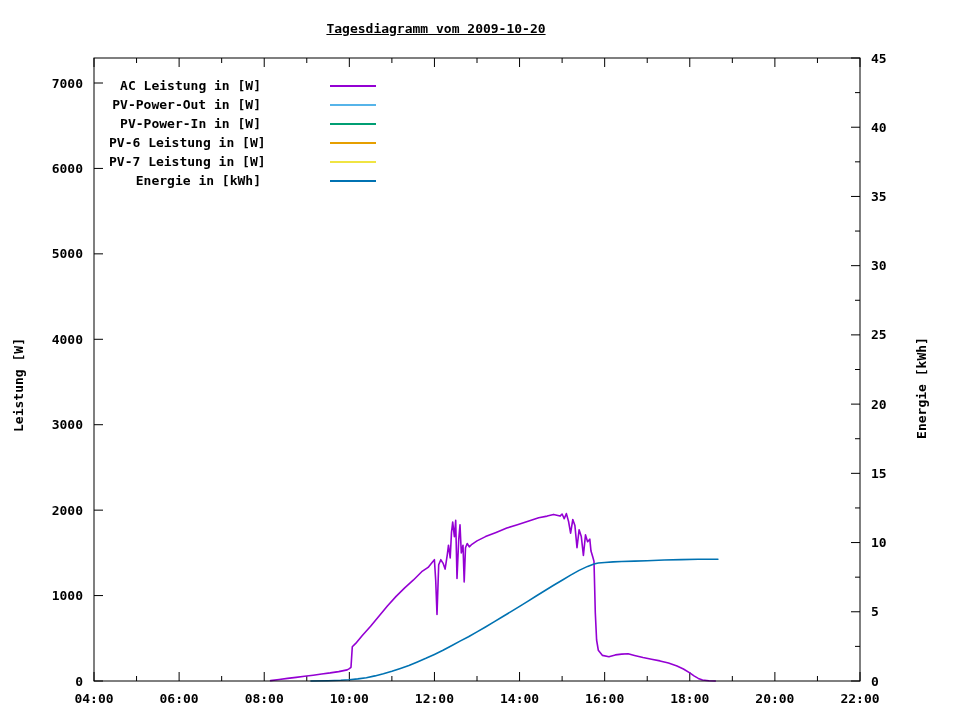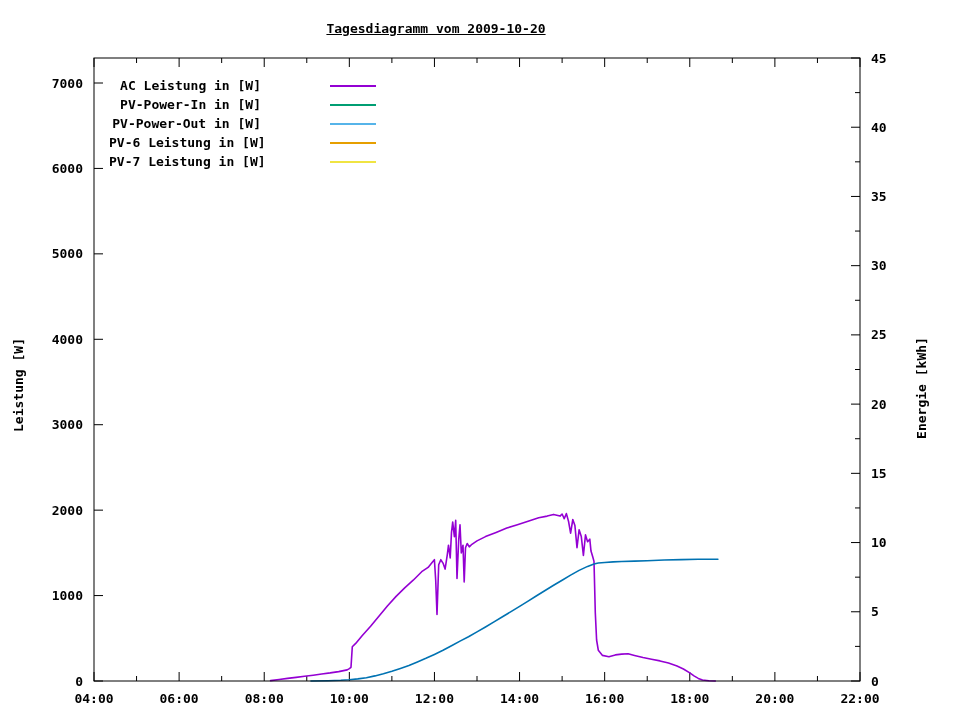--- a/index.html
+++ b/index.html
@@ -130,29 +130,33 @@
     </svg>
   <div class="chart-title">Tagesdiagramm vom 2009-10-20</div>
   <div class="ylabel-left">Leistung [W]</div>
   <div class="ylabel-right">Energie [kWh]</div>
   <div class="legend">
       <div class="legend-row">
         <span class="legend-label">AC Leistung in [W]</span>
         <span class="legend-line" style="background: rgb(148, 0, 211);"></span>
       </div>
       <div class="legend-row">
+        <span class="legend-label">PV-Power-Out in [W]</span>
+        <span class="legend-line" style="background: rgb(86, 180, 233);"></span>
+      </div>
+      <div class="legend-row">
         <span class="legend-label">PV-Power-In in [W]</span>
         <span class="legend-line" style="background: rgb(0, 158, 115);"></span>
-      </div>
-      <div class="legend-row">
-        <span class="legend-label">PV-Power-Out in [W]</span>
-        <span class="legend-line" style="background: rgb(86, 180, 233);"></span>
       </div>
       <div class="legend-row">
         <span class="legend-label">PV-6 Leistung in [W]</span>
         <span class="legend-line" style="background: rgb(230, 159, 0);"></span>
       </div>
       <div class="legend-row">
         <span class="legend-label">PV-7 Leistung in [W]</span>
         <span class="legend-line" style="background: rgb(240, 228, 66);"></span>
       </div>
+      <div class="legend-row">
+        <span class="legend-label">Energie in [kWh]</span>
+        <span class="legend-line" style="background: rgb(0, 114, 178);"></span>
+      </div>
     </div>
 </div>
 
 </body></html>

